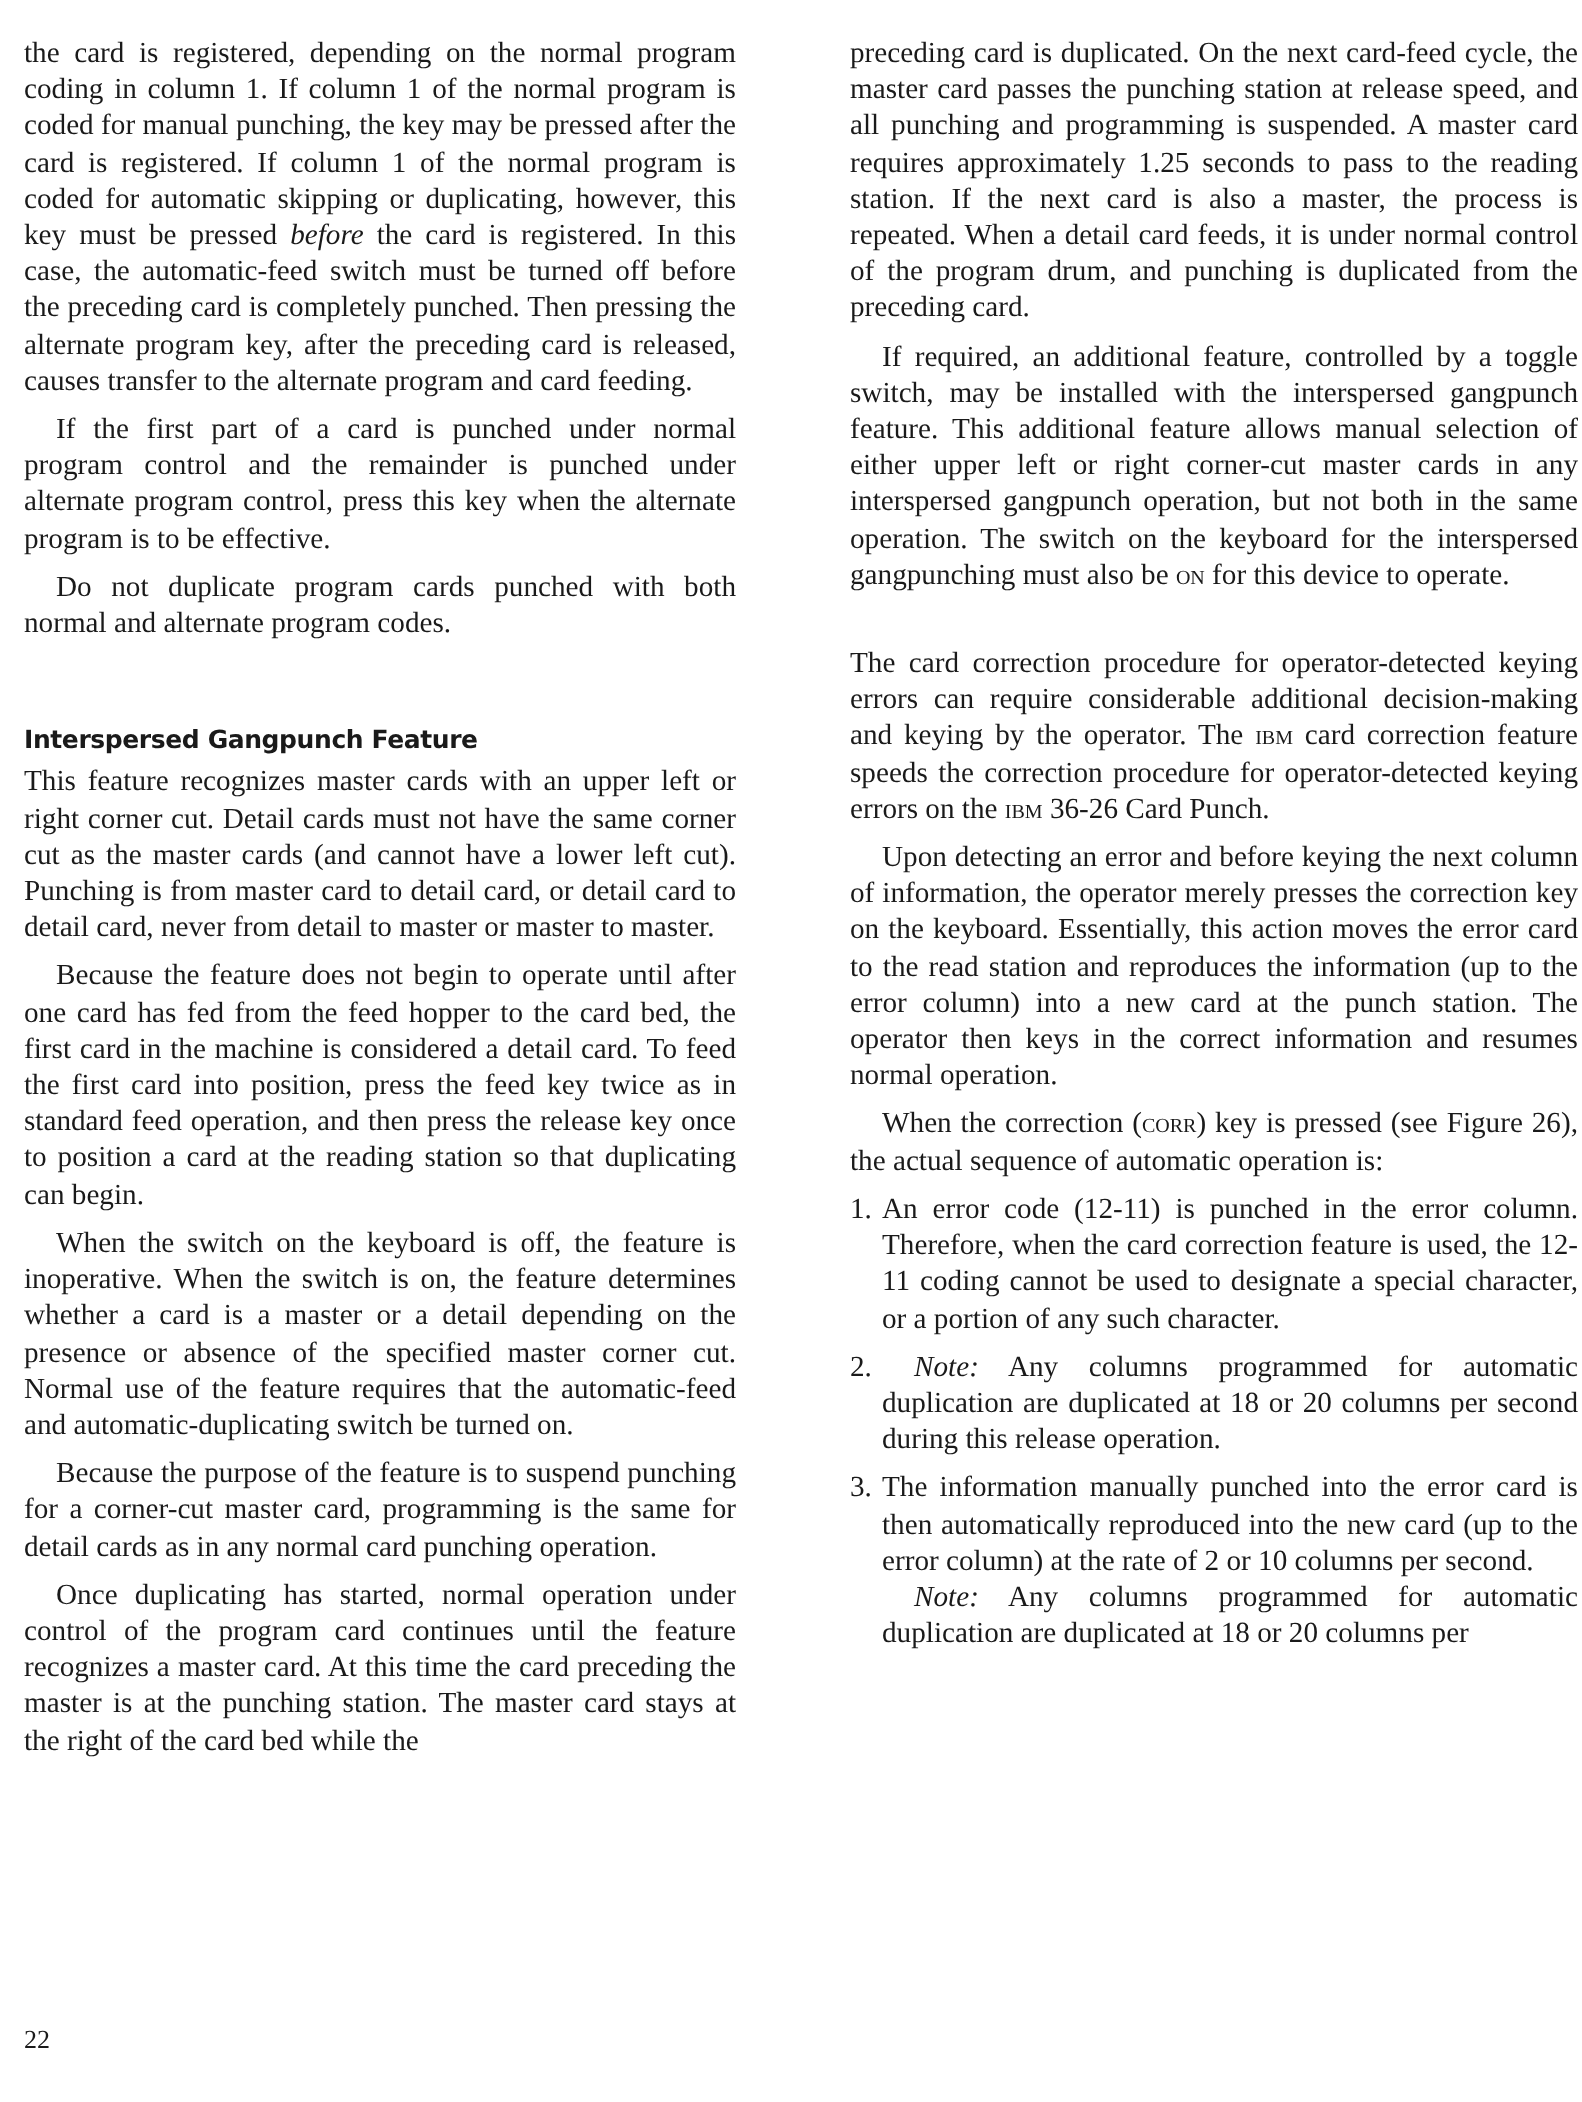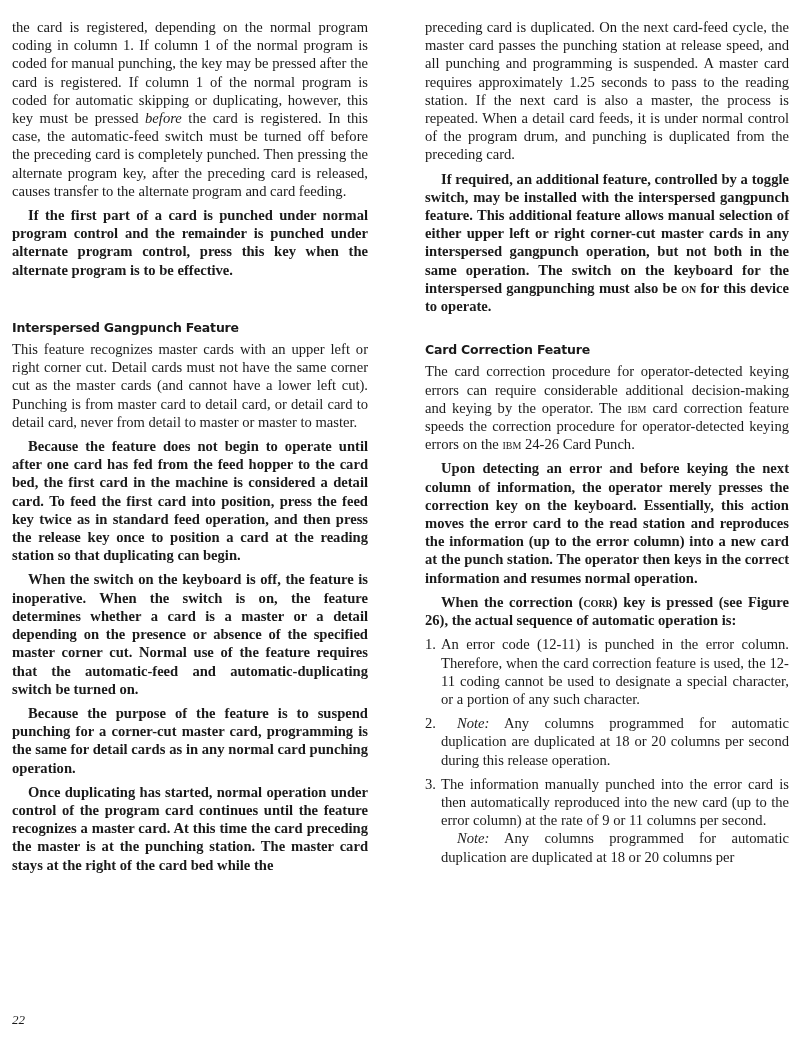--- a/index.html
+++ b/index.html
@@ -2,66 +2,66 @@
 <html><head>
   <meta charset="utf-8">
   <style>
     html, body { margin: 0; padding: 0; background: #ffffff; }
     body { width: 791px; height: 1051px; position: relative; overflow: hidden; color: #1a1a1a; }
     .page { position: absolute; left: 0; top: 12px; width: 762px; height: 1051px; }
     .col { position: absolute; top: 6px; font-family: "Liberation Serif", "DejaVu Serif", serif; font-size: 14.6px; line-height: 18.2px; text-align: justify; }
     .col-left { left: 12px; width: 356px; }
     .col-right { left: 400px; width: 364px; margin-left: 25px; }
     p { margin: 0 0 6px 0; text-indent: 0; }
-    p.indent { text-indent: 16px; font-weight: bold; }
+    p.indent { text-indent: 16px; }
     h2 { font-family: "DejaVu Sans", "Liberation Sans", sans-serif; font-weight: bold; font-size: 12.5px; margin: 0 0 3px 0; letter-spacing: -0.2px; }
     .sc { font-variant: small-caps; text-transform: lowercase; }
     em { font-style: italic; }
     ol { margin: 0; padding-left: 16px; list-style: none; }
     ol li { position: relative; margin-bottom: 6px; }
     ol li .num { position: absolute; left: -16px; }
     .note { text-indent: 16px; margin: 0; }
-    .page-number { position: absolute; left: 12px; top: 1000px; font-family: "Liberation Serif", serif; font-style: italic; font-size: 13px; }
+    .page-number { position: absolute; left: 12px; top: 1000px; font-family: "Liberation Serif", serif; font-size: 13px; }
   </style>
 </head>
 <body>
 
 <div class="page">
 
   <div class="col col-left">
     <p><span>the card is registered, depending on the normal program coding in column 1. If column 1 of the normal program is coded for manual punching, the key may be pressed after the card is registered. If column 1 of the normal program is coded for automatic skipping or duplicating, however, this key must be pressed </span><em>before</em><span> the card is registered. In this case, the automatic-feed switch must be turned off before the preceding card is completely punched. Then pressing the alternate program key, after the preceding card is released, causes transfer to the alternate program and card feeding.</span></p>
     <p class="indent">If the first part of a card is punched under normal program control and the remainder is punched under alternate program control, press this key when the alternate program is to be effective.</p>
+    <p class="indent">Do not duplicate program cards punched with both normal and alternate program codes.</p>
     <div style="height:34px"></div>
     <h2>Interspersed Gangpunch Feature</h2>
     <p>This feature recognizes master cards with an upper left or right corner cut. Detail cards must not have the same corner cut as the master cards (and cannot have a lower left cut). Punching is from master card to detail card, or detail card to detail card, never from detail to master or master to master.</p>
     <p class="indent">Because the feature does not begin to operate until after one card has fed from the feed hopper to the card bed, the first card in the machine is considered a detail card. To feed the first card into position, press the feed key twice as in standard feed operation, and then press the release key once to position a card at the reading station so that duplicating can begin.</p>
     <p class="indent">When the switch on the keyboard is off, the feature is inoperative. When the switch is on, the feature determines whether a card is a master or a detail depending on the presence or absence of the specified master corner cut. Normal use of the feature requires that the automatic-feed and automatic-duplicating switch be turned on.</p>
     <p class="indent">Because the purpose of the feature is to suspend punching for a corner-cut master card, programming is the same for detail cards as in any normal card punching operation.</p>
     <p class="indent">Once duplicating has started, normal operation under control of the program card continues until the feature recognizes a master card. At this time the card preceding the master is at the punching station. The master card stays at the right of the card bed while the</p>
   </div>
 
   <div class="col col-right">
     <p>preceding card is duplicated. On the next card-feed cycle, the master card passes the punching station at release speed, and all punching and programming is suspended. A master card requires approximately 1.25 seconds to pass to the reading station. If the next card is also a master, the process is repeated. When a detail card feeds, it is under normal control of the program drum, and punching is duplicated from the preceding card.</p>
     <p class="indent"><span>If required, an additional feature, controlled by a toggle switch, may be installed with the interspersed gangpunch feature. This additional feature allows manual selection of either upper left or right corner-cut master cards in any interspersed gangpunch operation, but not both in the same operation. The switch on the keyboard for the interspersed gangpunching must also be </span><span class="sc">ON</span><span> for this device to operate.</span></p>
     <div style="height:20px"></div>
-    <h2>Card Correction Feature</h2>
-    <p><span>The card correction procedure for operator-detected keying errors can require considerable additional decision-making and keying by the operator. The </span><span class="sc">IBM</span><span> card correction feature speeds the correction procedure for operator-detected keying errors on the </span><span class="sc">IBM</span><span> 24-26 Card Punch.</span></p>
+    <p><span>The card correction procedure for operator-detected keying errors can require considerable additional decision-making and keying by the operator. The </span><span class="sc">IBM</span><span> card correction feature speeds the correction procedure for operator-detected keying errors on the </span><span class="sc">IBM</span><span> 36-26 Card Punch.</span></p>
     <p class="indent">Upon detecting an error and before keying the next column of information, the operator merely presses the correction key on the keyboard. Essentially, this action moves the error card to the read station and reproduces the information (up to the error column) into a new card at the punch station. The operator then keys in the correct information and resumes normal operation.</p>
     <p class="indent"><span>When the correction (</span><span class="sc">CORR</span><span>) key is pressed (see Figure 26), the actual sequence of automatic operation is:</span></p>
     <ol>
       <li>
         <span class="num">1.</span>
         <span>An error code (12-11) is punched in the error column. Therefore, when the card correction feature is used, the 12-11 coding cannot be used to designate a special character, or a portion of any such character.</span>
       </li>
       <li>
         <span class="num">2.</span>
         <p class="note"><em>Note:</em><span> Any columns programmed for automatic duplication are duplicated at 18 or 20 columns per second during this release operation.</span></p>
       </li>
       <li>
         <span class="num">3.</span>
-        <span>The information manually punched into the error card is then automatically reproduced into the new card (up to the error column) at the rate of 9 or 11 columns per second.</span>
+        <span>The information manually punched into the error card is then automatically reproduced into the new card (up to the error column) at the rate of 2 or 10 columns per second.</span>
         <p class="note"><em>Note:</em><span> Any columns programmed for automatic duplication are duplicated at 18 or 20 columns per</span></p>
       </li>
     </ol>
   </div>
 
   <div class="page-number">22</div>
 </div>
 
 </body></html>

